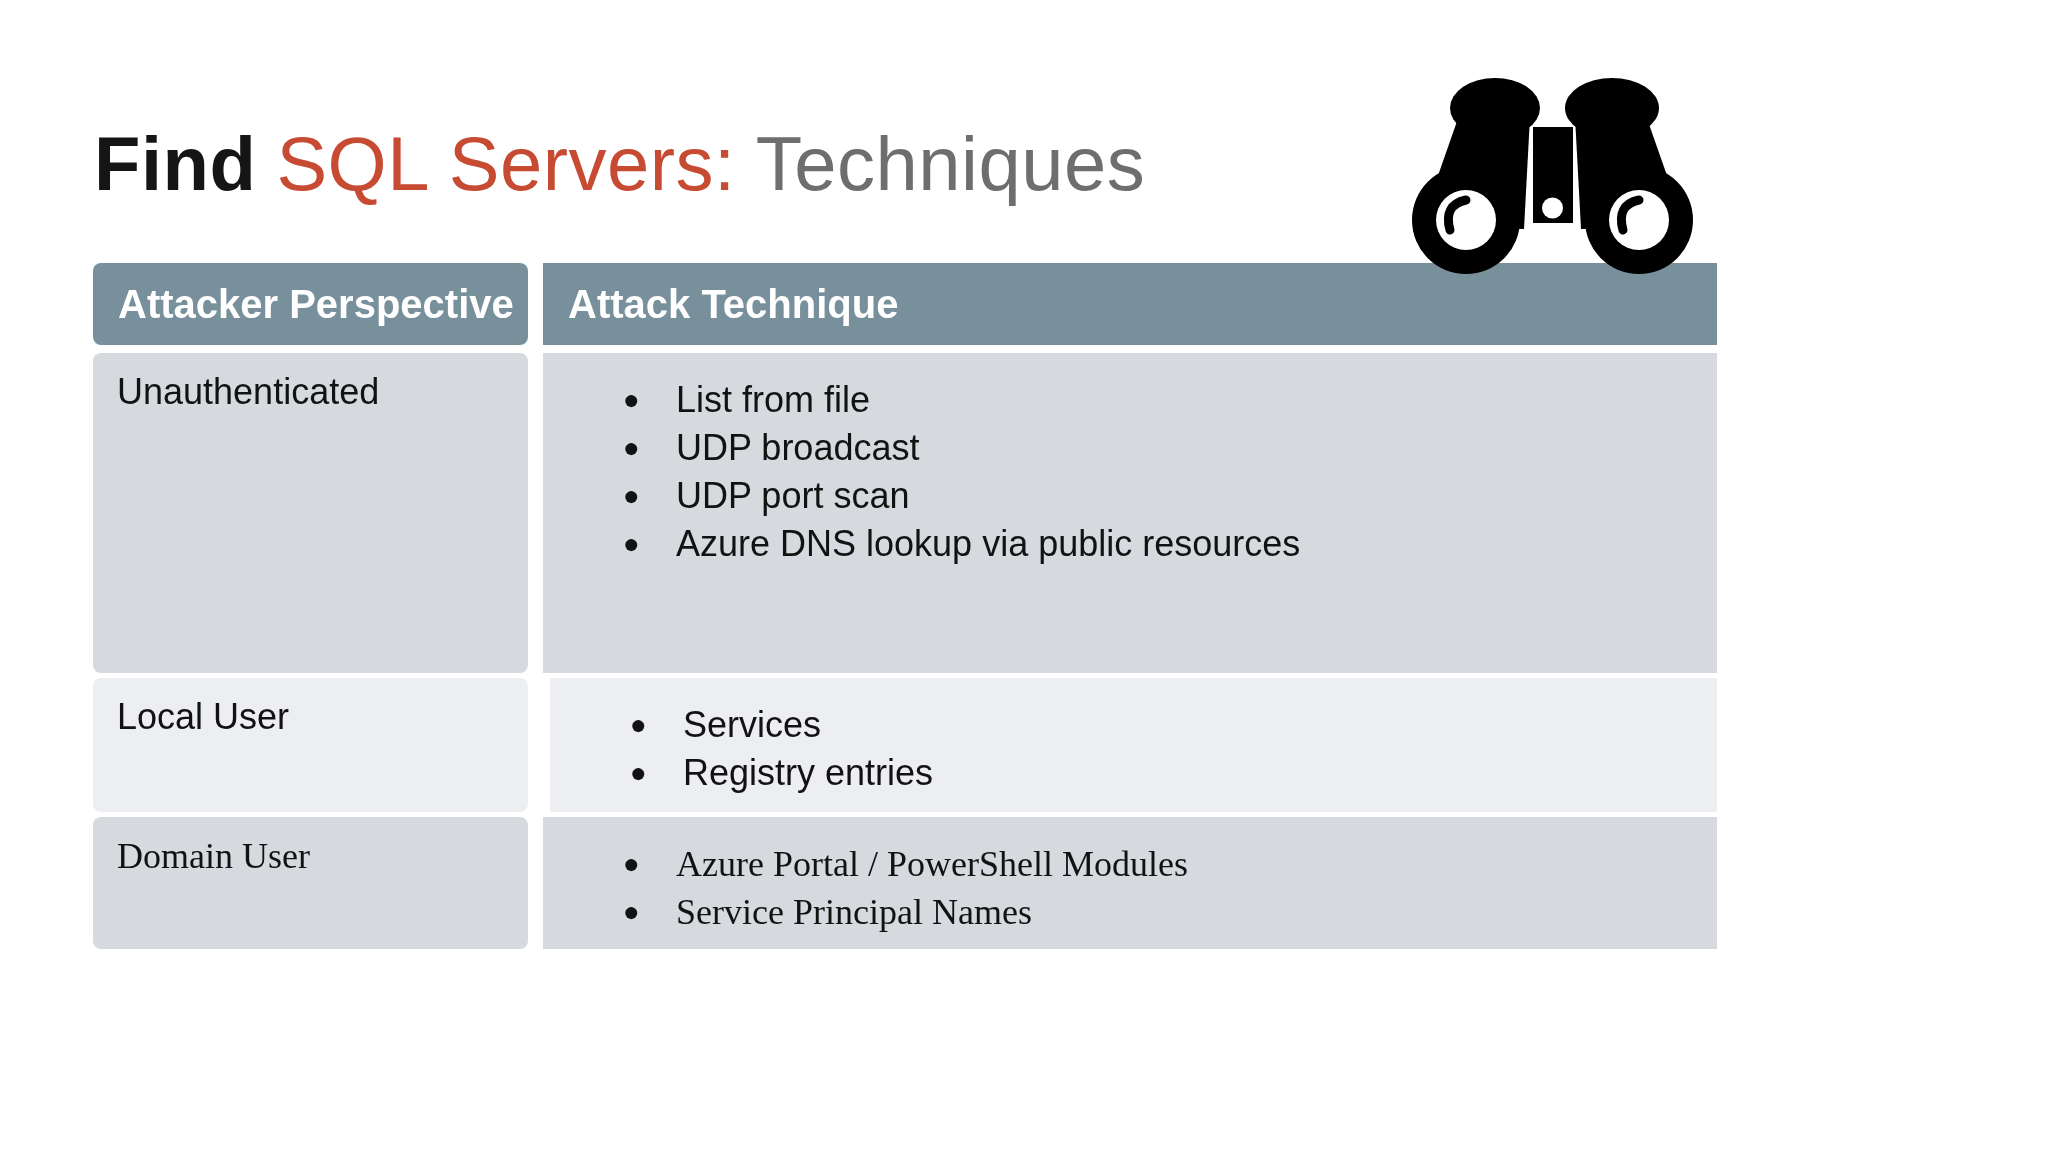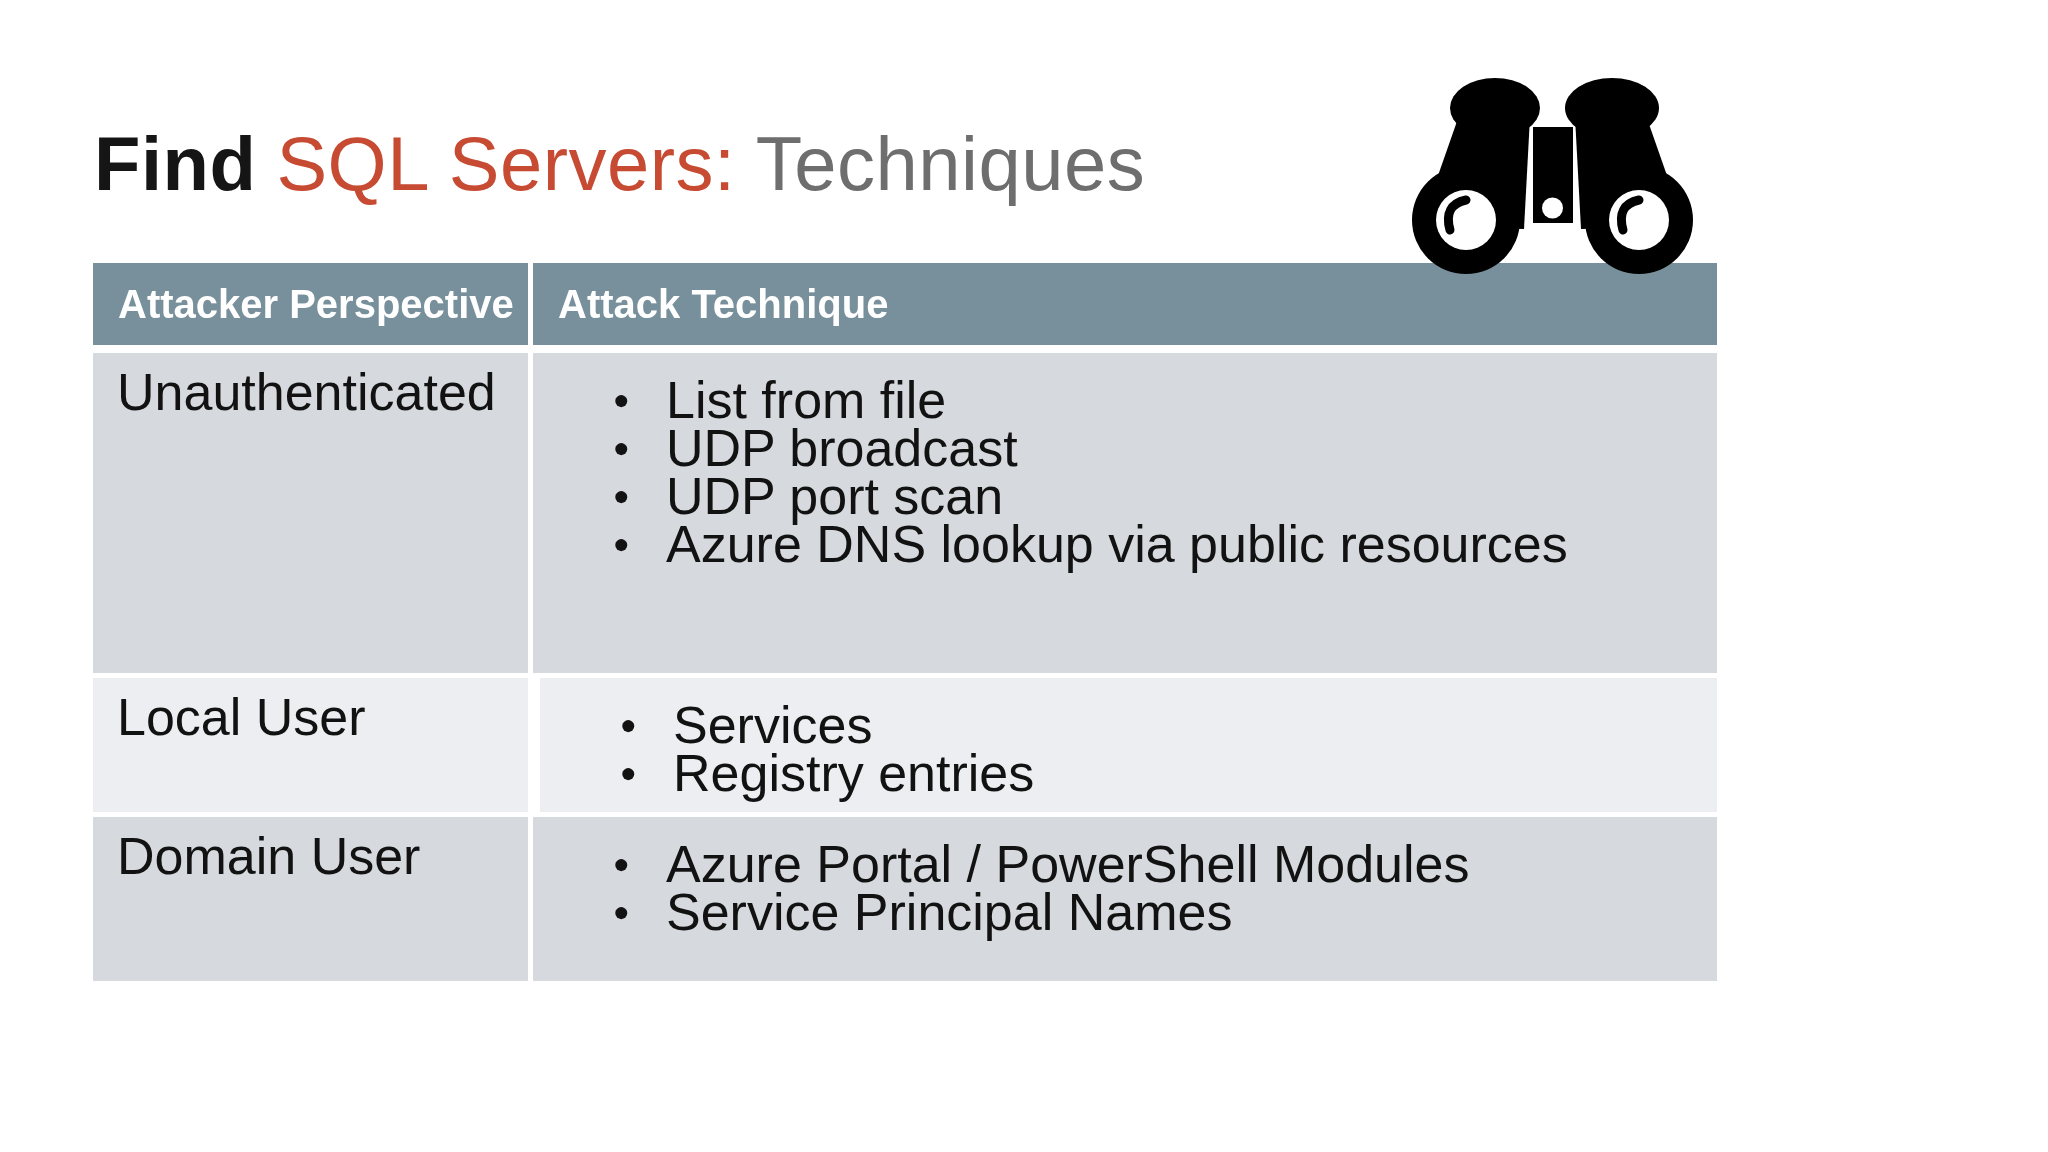--- a/index.html
+++ b/index.html
@@ -51,56 +51,57 @@
   }
   .trow {
     display: flex;
     margin-bottom: 5px;
   }
   .trow.header-row { margin-bottom: 8px; }
 
   .cell-left {
     width: 435px;
     flex: 0 0 435px;
-    margin-right: 5px;
+    margin-right: 15px;
     box-sizing: border-box;
+    border-radius: 8px;
   }
   .cell-right {
     flex: 1 1 auto;
     box-sizing: border-box;
   }
 
   .header-row .cell-left,
   .header-row .cell-right {
     background: var(--header-bg, #78909B);
     color: #ffffff;
     font-weight: bold;
     font-size: 40px;
     height: 82px;
     display: flex;
     align-items: center;
     padding-left: 25px;
   }
 
   .body-row .cell-left,
   .body-row .cell-right {
-    font-size: 52px;
+    font-size: 36px;
     line-height: 48px;
     padding-top: 15px;
   }
   .body-row .cell-left { padding-left: 24px; padding-right: 16px; }
 
   .body-row.shade-dark  .cell-left,
   .body-row.shade-dark  .cell-right  { background: var(--row-dark, #D6DADE); }
   .body-row.shade-light .cell-left,
   .body-row.shade-light .cell-right  { background: var(--row-light, #EDEEF2); }
 
   .body-row.r0 { height: 320px; }
   .body-row.r1 { height: 134px; gap: 7px; }
-  .body-row.r2 { height: 164px; }
+  .body-row.r2 { height: 132px; font-family: Liberation Serif, serif; }
   .body-row .cell-left, .body-row .cell-right { height: 100%; }
 
   ul.bullets {
     margin: 8px;
     padding: 0;
     list-style: none;
   }
   ul.bullets li {
     position: relative;
     padding-left: 125px;

